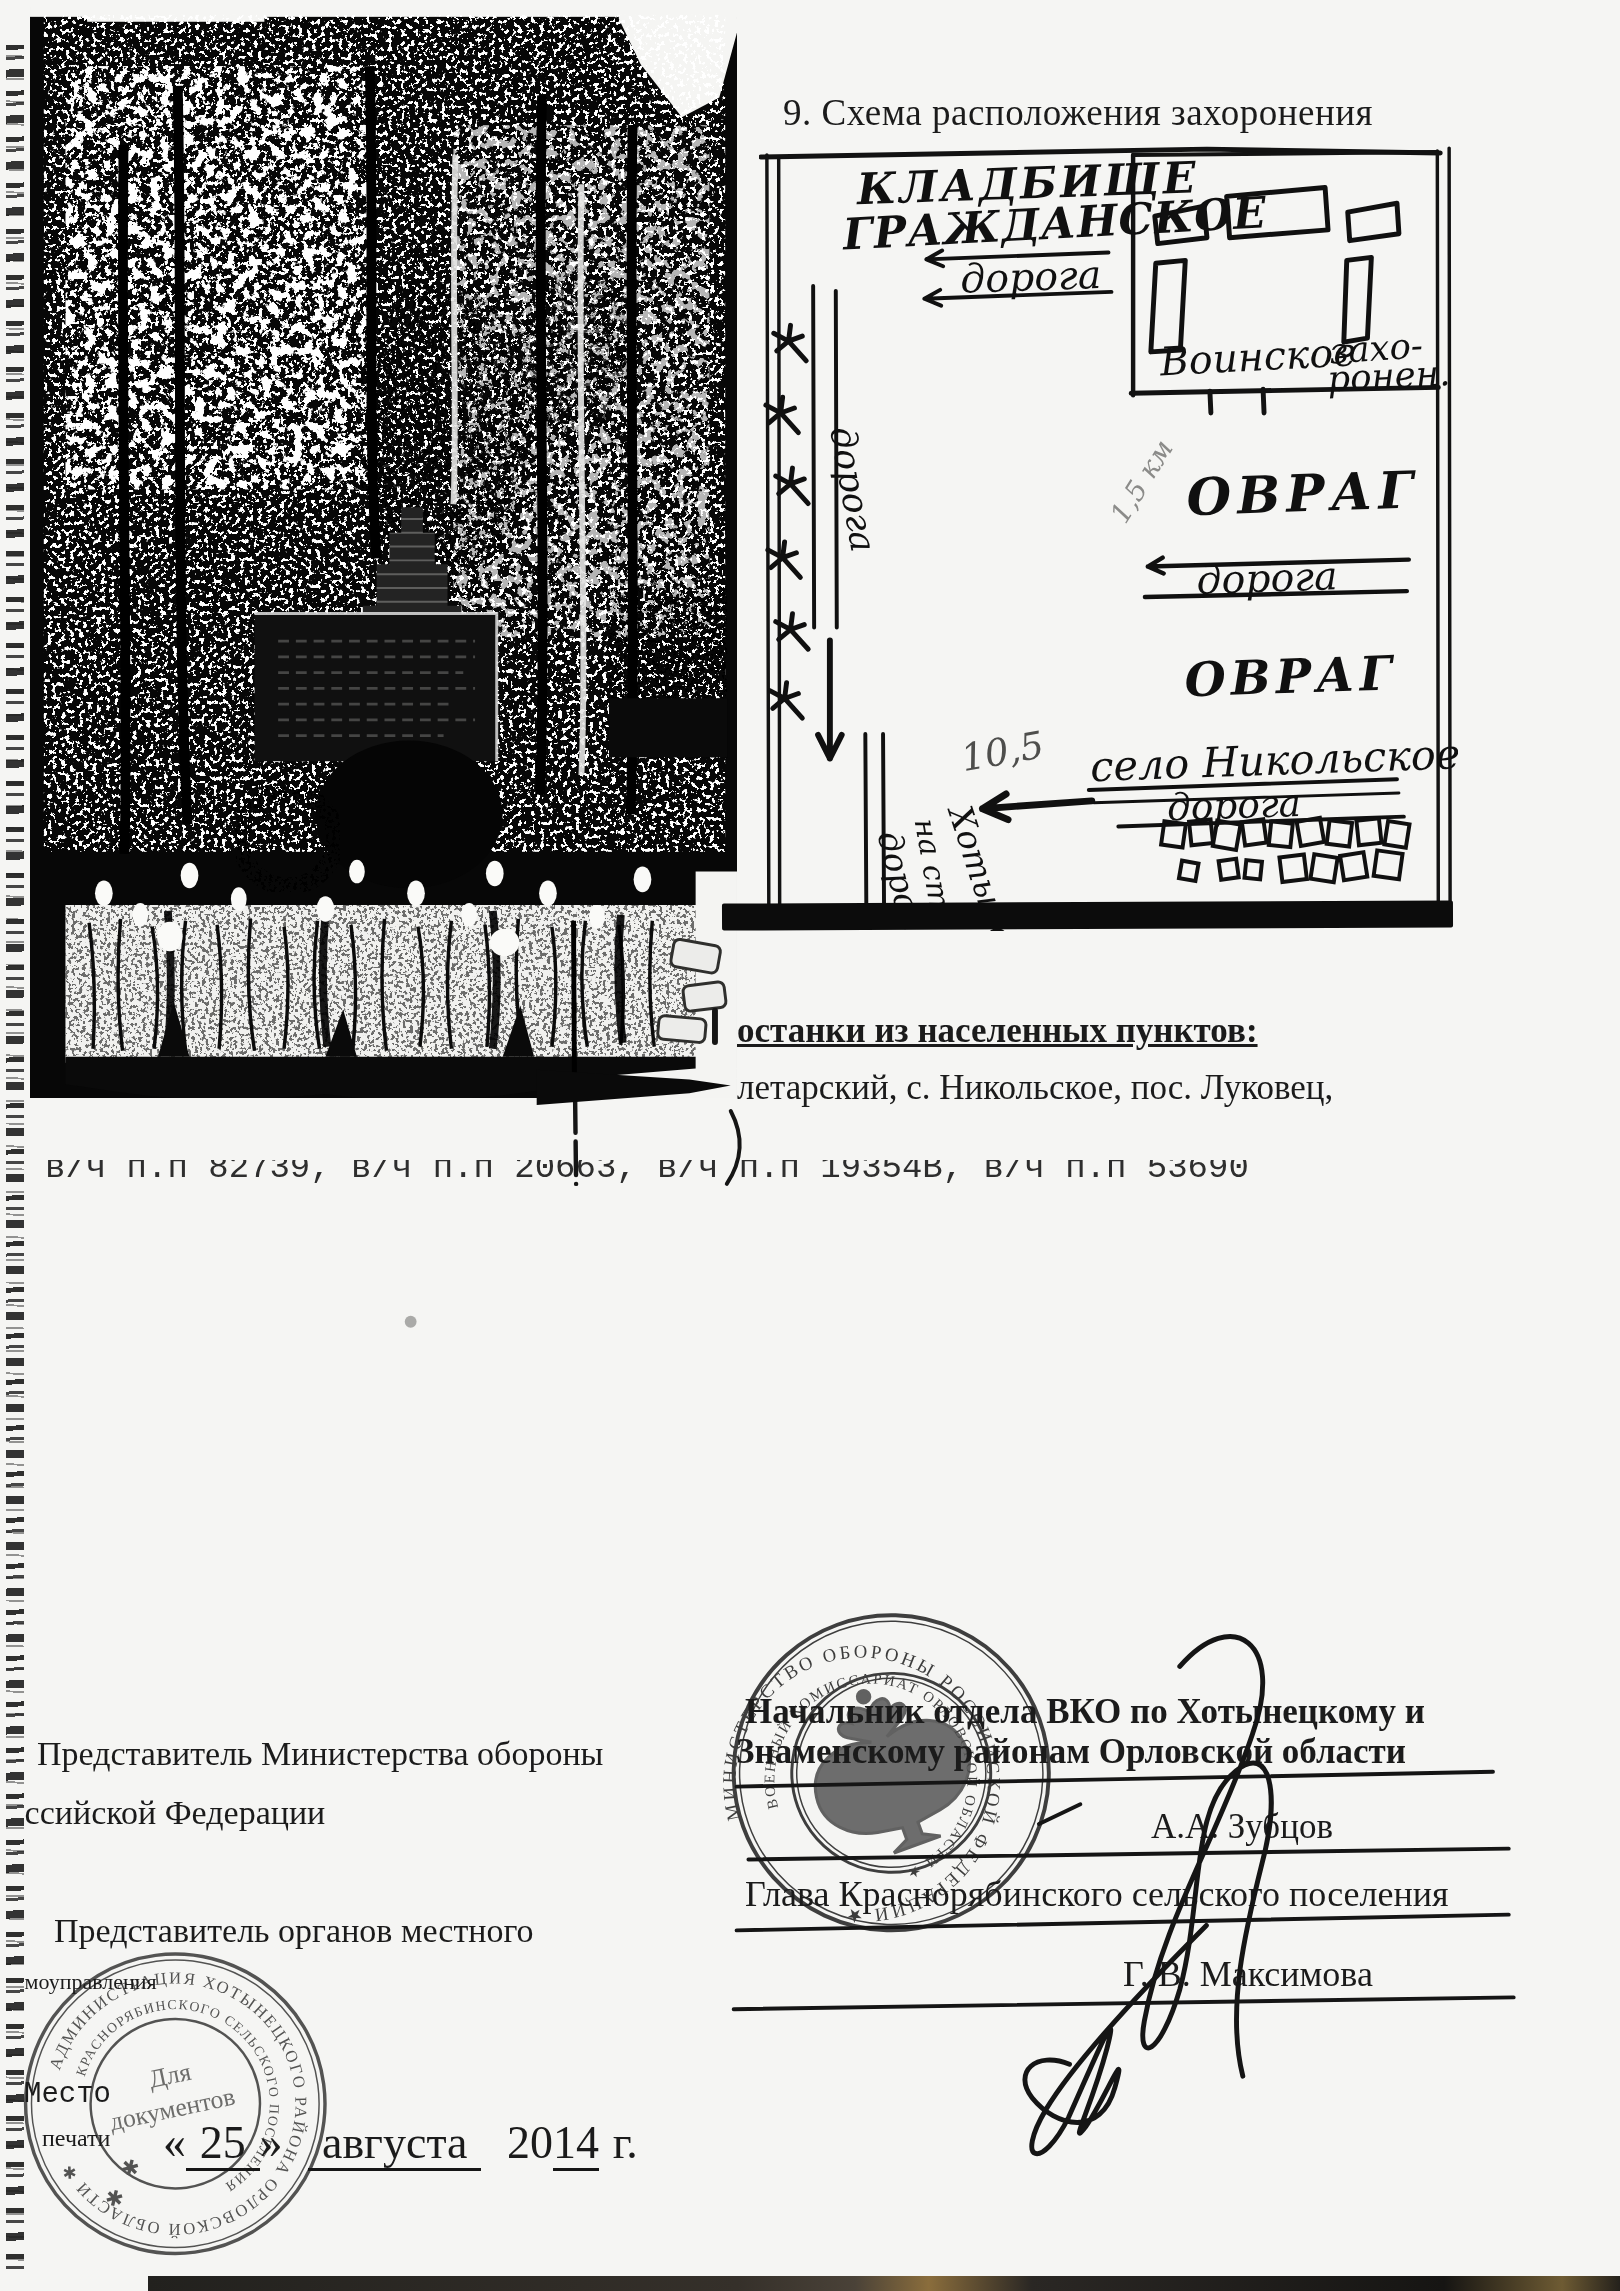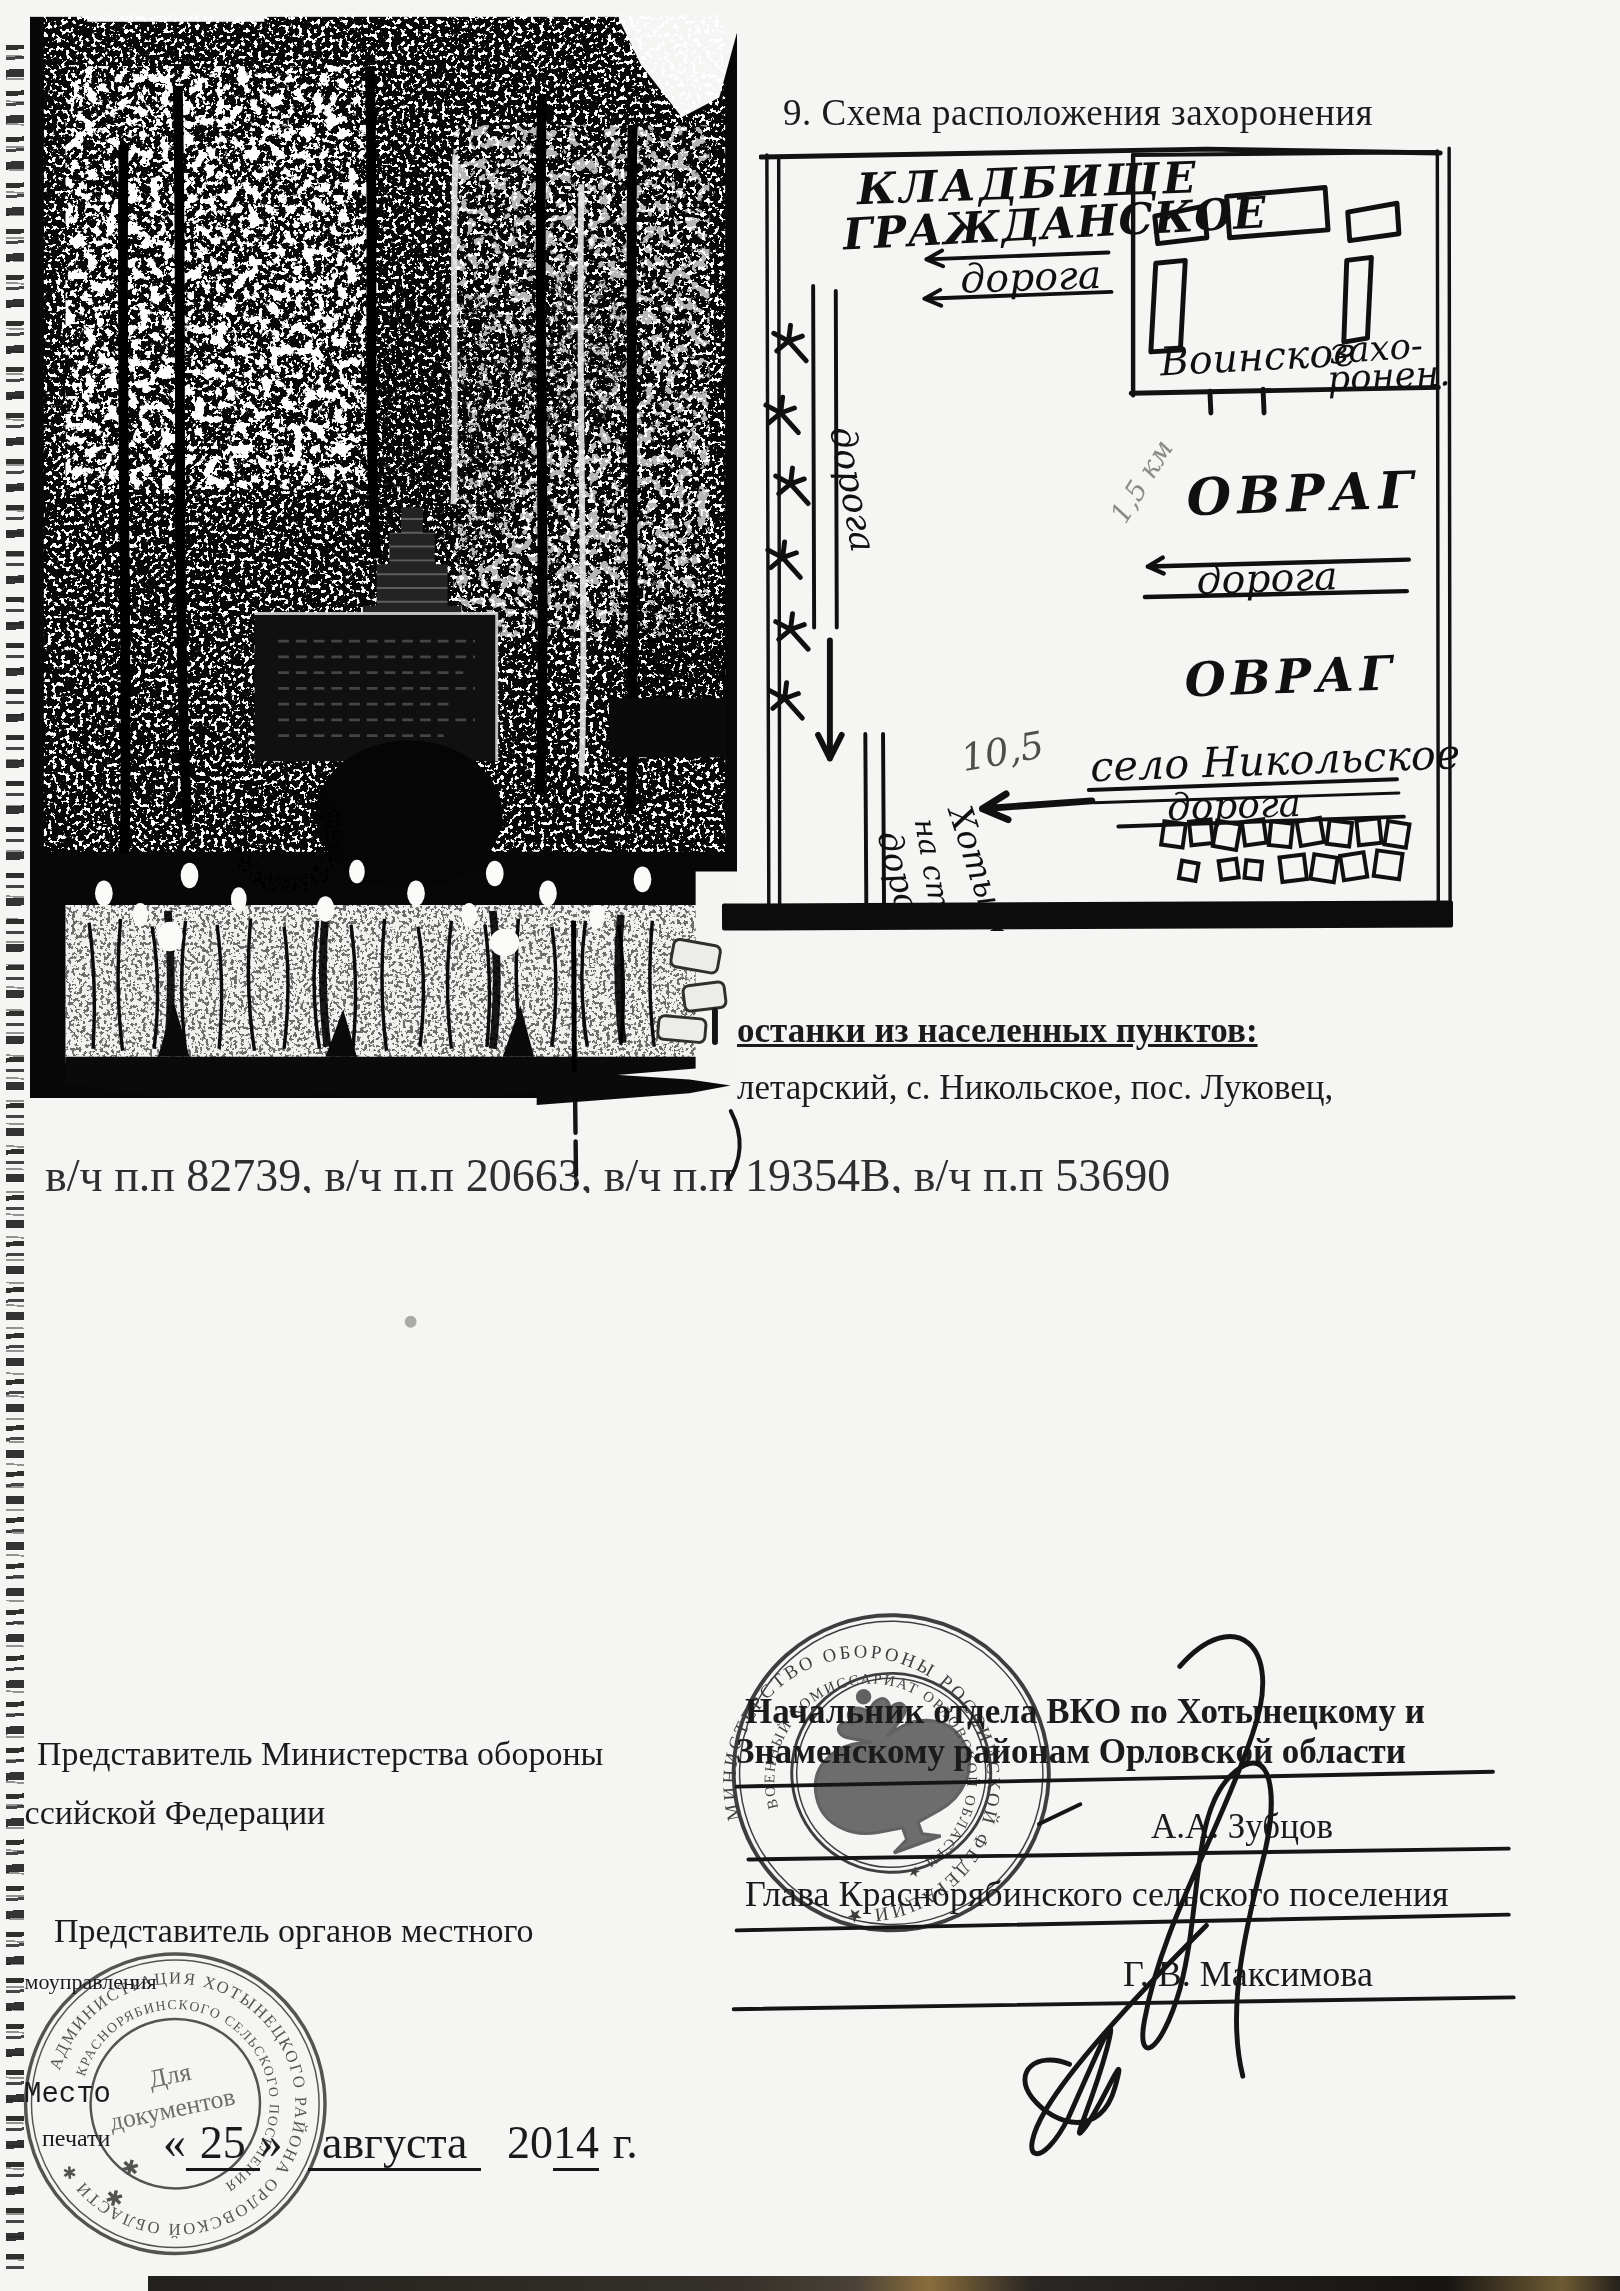--- a/index.html
+++ b/index.html
@@ -12,21 +12,21 @@
   .leftstrip{position:absolute;left:5.9px;top:45px;width:17.7px;height:2224px;opacity:.88;
     background:
       repeating-linear-gradient(178deg, rgba(8,8,8,.95) 0 4.9px, transparent 4.9px 11.8px,
         rgba(12,12,12,.85) 11.8px 14.8px, transparent 14.8px 24.6px,
         rgba(0,0,0,.9) 24.6px 32.5px, transparent 32.5px 46px),
       repeating-linear-gradient(2deg, transparent 0 8.9px, rgba(20,20,20,.5) 8.9px 10.8px, transparent 10.8px 22.7px);}
   .mapbar{position:absolute;left:722px;top:902px;width:731px;height:26.6px;background:#0c0c0c;transform:rotate(-.25deg);border-radius:2px;}
   .pagebar{position:absolute;left:148px;top:2276px;width:1473px;height:15.8px;
     background:linear-gradient(90deg,#22211e 0%,#35302a 40%,#4a4238 48%,#8a6d3c 53%,#2a2724 60%,#161513 88%,#6e5b33 96%,#23201b 100%);}
   .clipline{position:absolute;left:45px;top:1160px;height:33px;overflow:hidden;}
-  .clipline span{display:block;margin-top:-10.8px;font-size:46px;font-family:Liberation Serif, serif;color:#2e2e2e;white-space:nowrap;}
+  .clipline span{display:block;margin-top:-10.8px;font-size:34px;font-family:Liberation Mono, monospace;color:#2e2e2e;white-space:nowrap;}
   .u3{border-bottom:3px solid #161616;}
   .datebits{position:absolute;left:163px;top:2116px;font-size:46px;font-family:"Liberation Serif",serif;color:#1b1b1b;white-space:nowrap;}
   .datebits .gap1{display:inline-block;width:13.8px;}
   .datebits .gap2{display:inline-block;width:25.6px;}
   .datebits .pad{padding:0 13.8px;}
 </style>
 </head>
 <body>
 
 <div class="leftstrip"></div>

